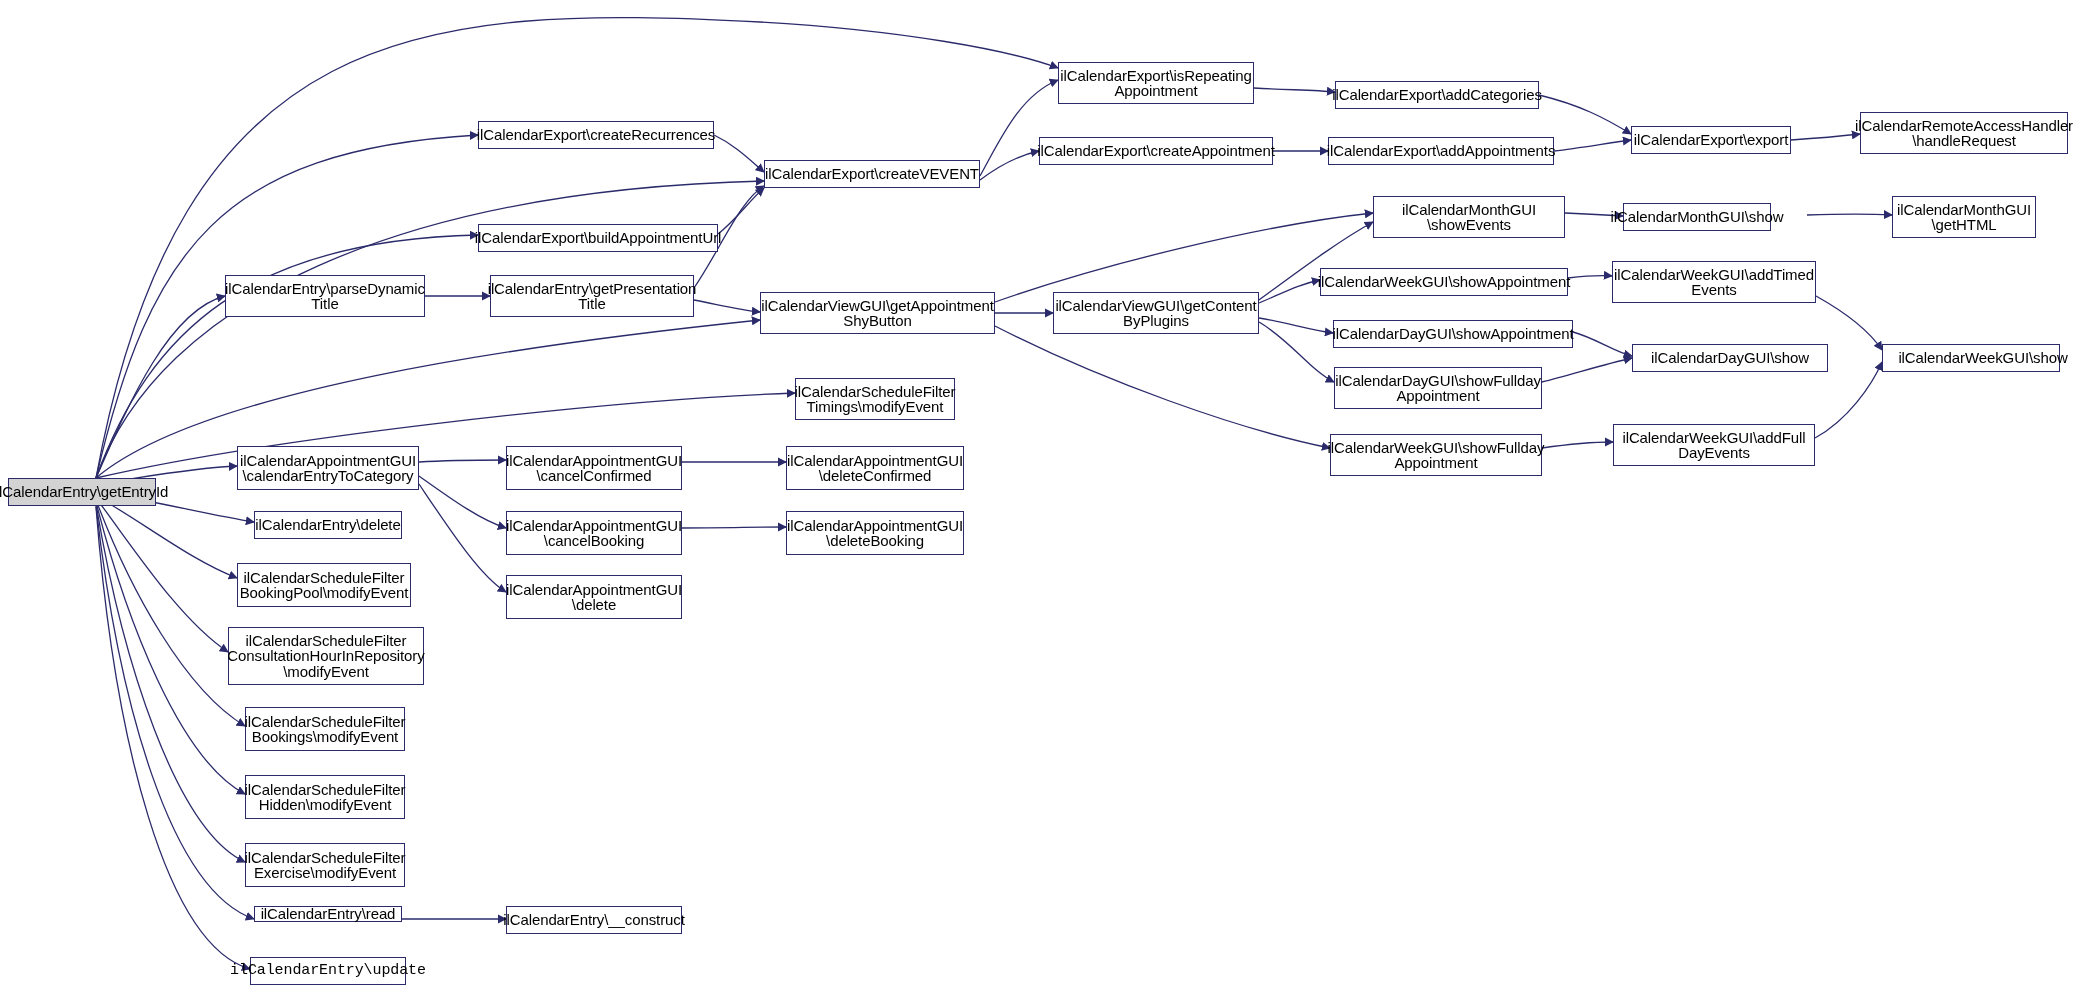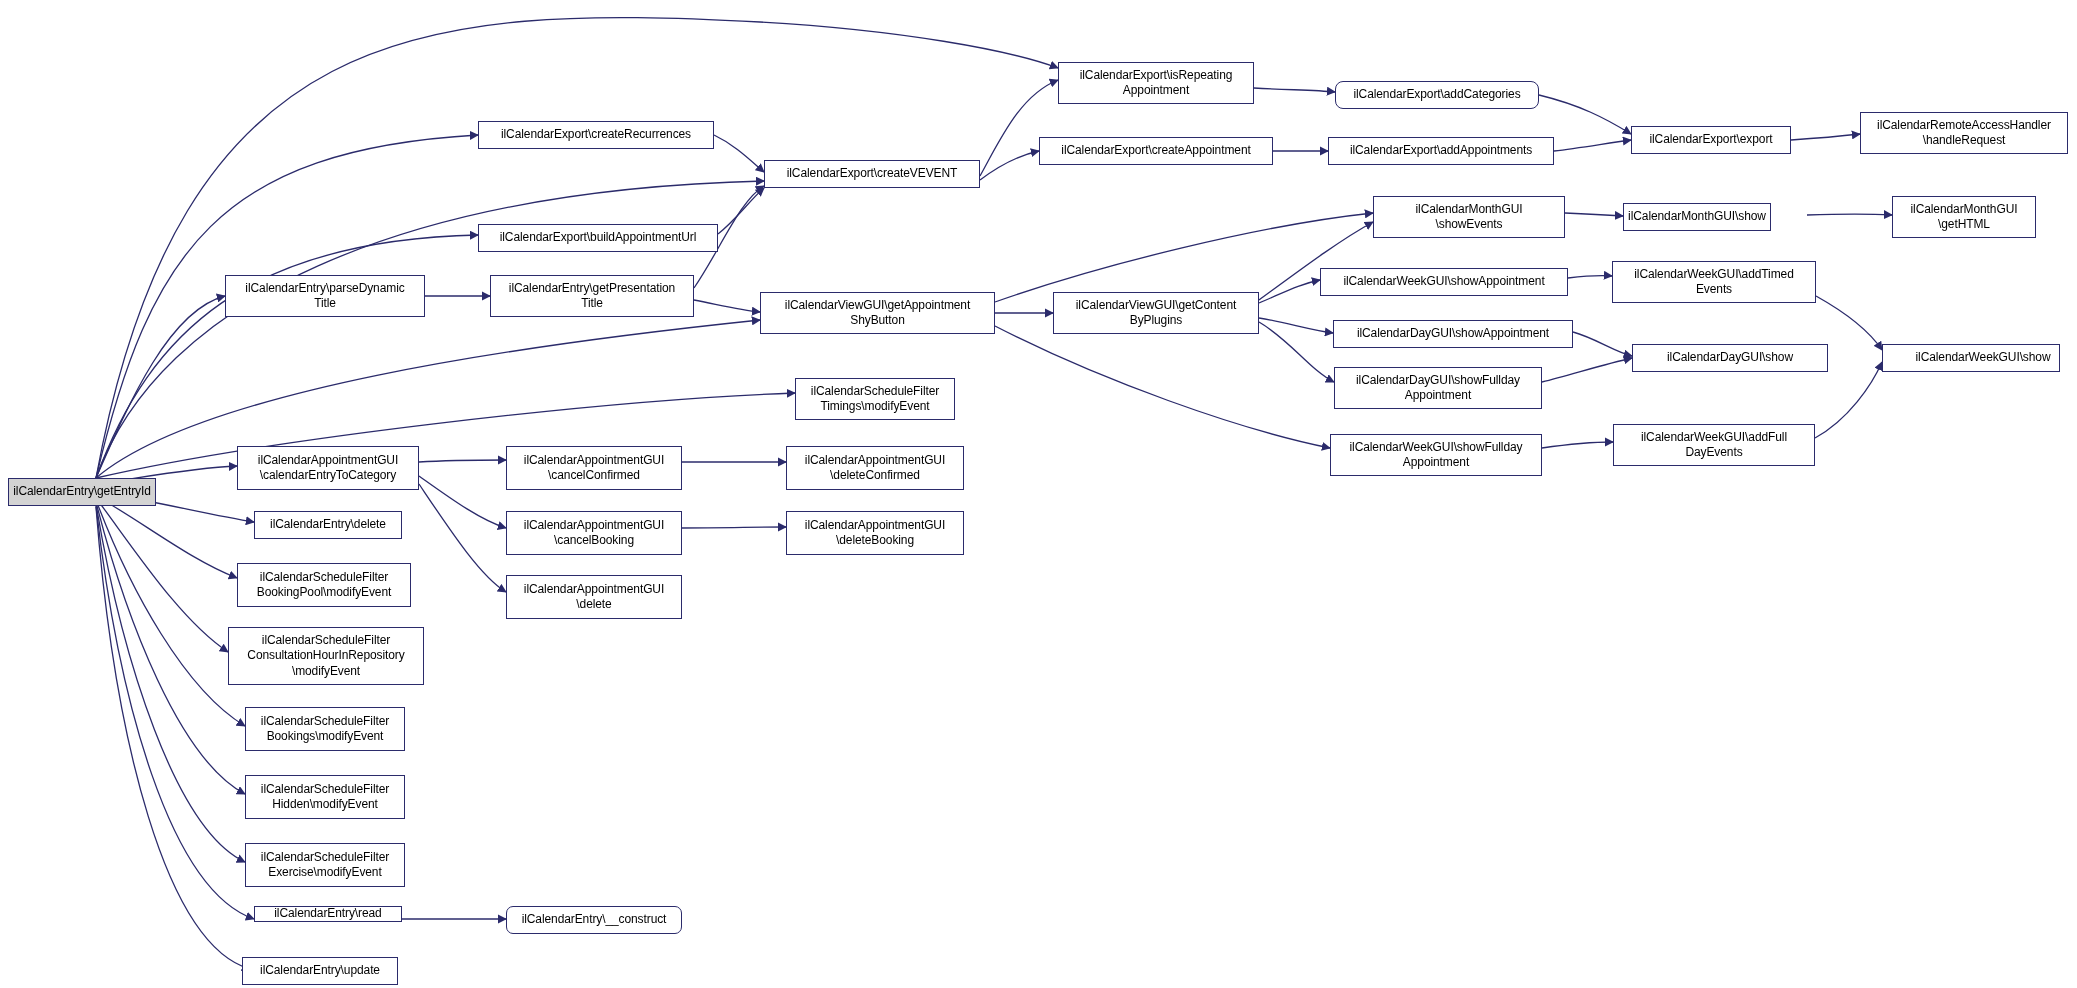--- a/index.html
+++ b/index.html
@@ -24,21 +24,21 @@
     width: 2077px;
     height: 988px;
     pointer-events: none;
   }
   .node {
     position: absolute;
     box-sizing: border-box;
     border: 1px solid #2b2b6b;
     background: #ffffff;
     color: #000000;
-    font-size: 12px;
+    font-size: 15px;
     line-height: 15.5px;
     display: flex;
     align-items: center;
     justify-content: center;
     text-align: center;
     white-space: pre-line;
     letter-spacing: -0.1px;
   }
   .node.root {
     background: #d3d3d3;
@@ -103,21 +103,21 @@
         <path d="M 419,476 C 450,498 480,520 506,528" marker-end="url(#arrow)"></path>
         <path d="M 682,528 C 720,528 760,527 786,527" marker-end="url(#arrow)"></path>
         <path d="M 419,484 C 450,530 480,576 506,592" marker-end="url(#arrow)"></path>
         <path d="M 402,919 C 440,919 480,919 506,919" marker-end="url(#arrow)"></path>
       </g>
   </svg>
   <div id="node-layer">
       <div class="node root" style="left: 8px; top: 478px; width: 148px; height: 28px;">ilCalendarEntry\getEntryId</div>
       <div class="node" style="left: 1058px; top: 62px; width: 196px; height: 42px;">ilCalendarExport\isRepeating
 Appointment</div>
-      <div class="node" style="left: 1335px; top: 81px; width: 204px; height: 28px; border-radius: 8px;">ilCalendarExport\addCategories</div>
+      <div class="node" style="left: 1335px; top: 81px; width: 204px; height: 28px;">ilCalendarExport\addCategories</div>
       <div class="node" style="left: 478px; top: 121px; width: 236px; height: 28px;">ilCalendarExport\createRecurrences</div>
       <div class="node" style="left: 1039px; top: 137px; width: 234px; height: 28px;">ilCalendarExport\createAppointment</div>
       <div class="node" style="left: 1328px; top: 137px; width: 226px; height: 28px;">ilCalendarExport\addAppointments</div>
       <div class="node" style="left: 1631px; top: 126px; width: 160px; height: 28px;">ilCalendarExport\export</div>
       <div class="node" style="left: 1860px; top: 112px; width: 208px; height: 42px;">ilCalendarRemoteAccessHandler
 \handleRequest</div>
       <div class="node" style="left: 764px; top: 160px; width: 216px; height: 28px;">ilCalendarExport\createVEVENT</div>
       <div class="node" style="left: 1373px; top: 196px; width: 192px; height: 42px;">ilCalendarMonthGUI
 \showEvents</div>
       <div class="node" style="left: 1623px; top: 203px; width: 148px; height: 28px;">ilCalendarMonthGUI\show</div>
@@ -164,16 +164,16 @@
       <div class="node" style="left: 228px; top: 627px; width: 196px; height: 58px;">ilCalendarScheduleFilter
 ConsultationHourInRepository
 \modifyEvent</div>
       <div class="node" style="left: 245px; top: 707px; width: 160px; height: 44px;">ilCalendarScheduleFilter
 Bookings\modifyEvent</div>
       <div class="node" style="left: 245px; top: 775px; width: 160px; height: 44px;">ilCalendarScheduleFilter
 Hidden\modifyEvent</div>
       <div class="node" style="left: 245px; top: 843px; width: 160px; height: 44px;">ilCalendarScheduleFilter
 Exercise\modifyEvent</div>
       <div class="node" style="left: 254px; top: 906px; width: 148px; height: 16px;">ilCalendarEntry\read</div>
-      <div class="node" style="left: 506px; top: 906px; width: 176px; height: 28px; border-radius: 7px;">ilCalendarEntry\__construct</div>
-      <div class="node" style="left: 242px; top: 957px; width: 156px; height: 28px;">ilCalendarEntry\update</div>
+      <div class="node" style="left: 506px; top: 906px; width: 176px; height: 28px;">ilCalendarEntry\__construct</div>
+      <div class="node" style="left: 250px; top: 957px; width: 156px; height: 28px; font-family: Liberation Mono, monospace;">ilCalendarEntry\update</div>
     </div>
 </div>
 
 </body></html>

